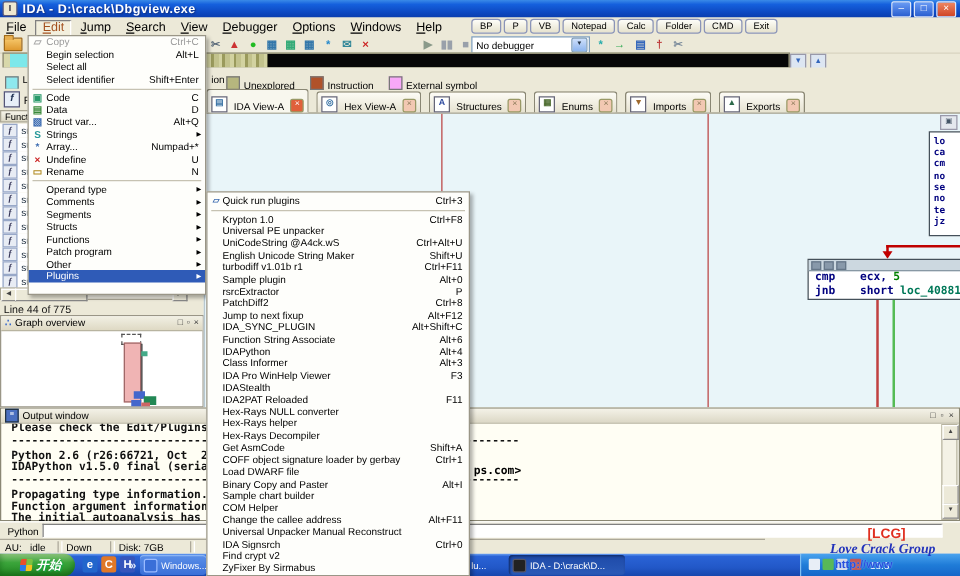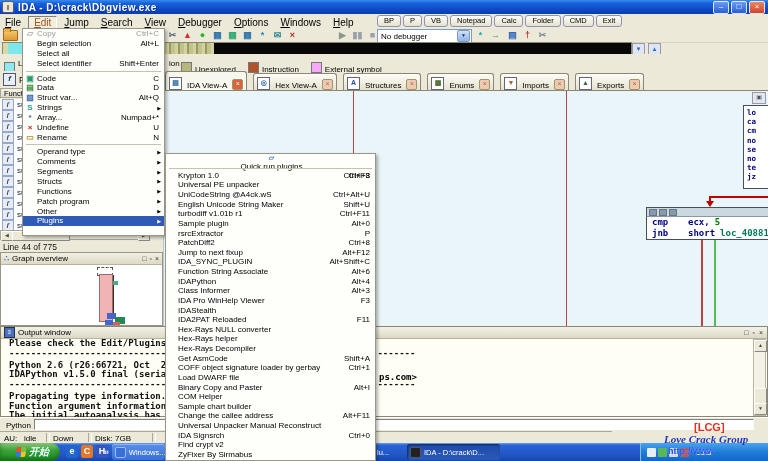--- a/index.html
+++ b/index.html
@@ -150,21 +150,21 @@
   #wm-group{position:absolute;left:664px;top:433px;color:#2233bb;font-weight:bold;font-style:italic;font-size:11px;
     font-family:"Liberation Serif",serif;z-index:150;}
   #wm-url{position:absolute;left:668px;top:446px;color:#2a50dd;font-weight:bold;font-size:9px;z-index:150;text-shadow:0 0 1px #9cf;}
   
   .menu{position:absolute;background:#fefefb;border:1px solid #9a9687;box-shadow:2px 2px 3px rgba(0,0,0,.3);z-index:200;box-sizing:border-box;}
   #edit-menu{left:22px;top:28px;width:143px;height:208px;}
   #plugins-menu{left:165px;top:153px;width:211px;height:308px;z-index:201;overflow:hidden;}
   .emi,.pmi{display:flex;align-items:center;font-size:8px;}
   .emi{height:9.9px;}
   .pmi{height:9.63px;padding-left:12px;}
-  .pmi.withicon{height:12px;padding-left:2px;flex-direction:column;}
+  .pmi.withicon{height:12px;padding-left:2px;}
   .mi-ic{width:14px;text-align:center;font-size:8px;font-weight:bold;flex:none;}
   .pm-ic{width:10px;text-align:center;font-size:7px;font-weight:bold;flex:none;}
   .mi-label{white-space:nowrap;}
   .emi .mi-label{margin-left:0;}
   .emi.noicon .mi-label{margin-left:14px;}
   .mi-short{margin-left:auto;padding-right:5px;white-space:pre;}
   .mi-arrow{margin-left:auto;padding-right:3px;font-size:5px;}
   .msep{height:4.5px;position:relative;}
   .msep:after{content:"";position:absolute;left:3px;right:3px;top:2px;border-top:1px solid #c6c2b2;}
   .emi.dis{color:#9a9a9a;}
@@ -660,25 +660,25 @@
       </div>
       <div class="pmi">
         <span class="mi-label">Load DWARF file</span>
         <span class="mi-short"></span>
       </div>
       <div class="pmi">
         <span class="mi-label">Binary Copy and Paster</span>
         <span class="mi-short">Alt+I</span>
       </div>
       <div class="pmi">
+        <span class="mi-label">Sample chart builder</span>
+        <span class="mi-short"></span>
+      </div>
+      <div class="pmi">
         <span class="mi-label">COM Helper</span>
-        <span class="mi-short"></span>
-      </div>
-      <div class="pmi">
-        <span class="mi-label">Sample chart builder</span>
         <span class="mi-short"></span>
       </div>
       <div class="pmi">
         <span class="mi-label">Change the callee address</span>
         <span class="mi-short">Alt+F11</span>
       </div>
       <div class="pmi">
         <span class="mi-label">Universal Unpacker Manual Reconstruct</span>
         <span class="mi-short"></span>
       </div>

